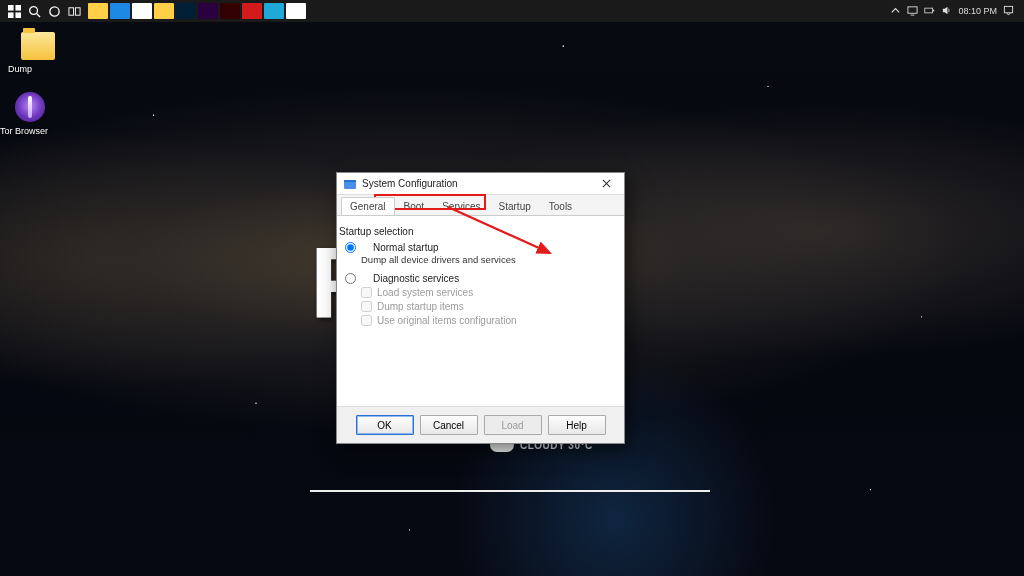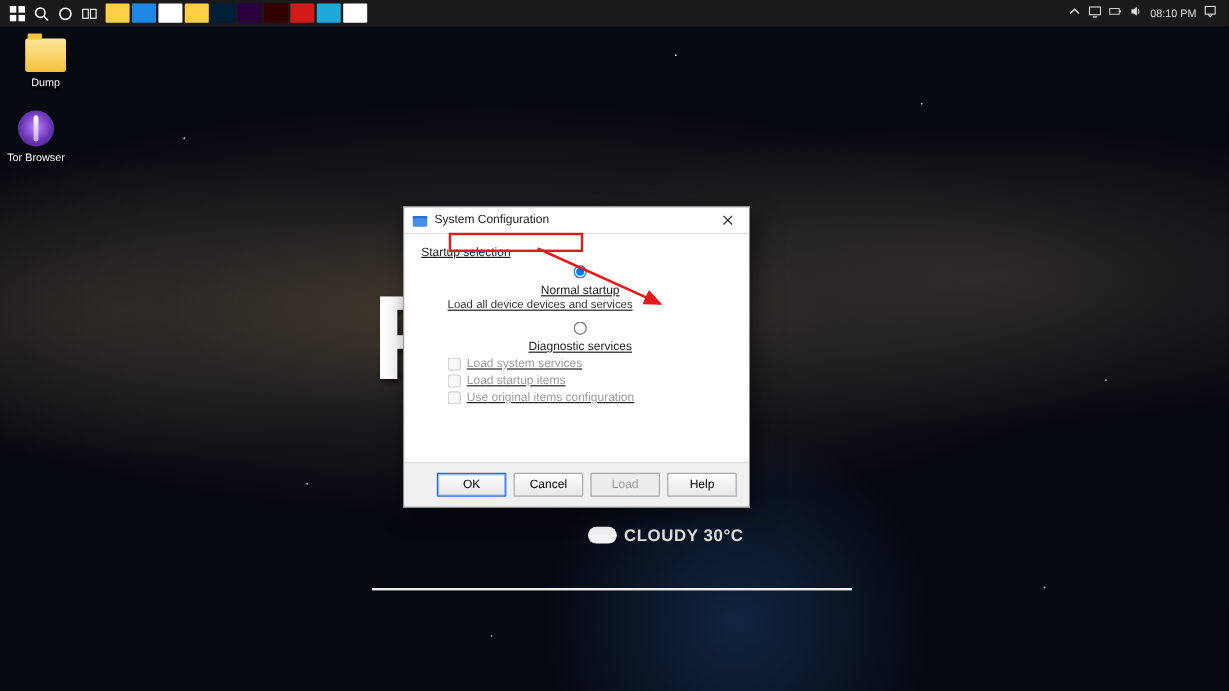--- a/index.html
+++ b/index.html
@@ -18,60 +18,60 @@
 .desktop::before,.desktop::after{content:"";position:absolute;inset:0;background-image:
   radial-gradient(1px 1px at 15% 20%,#fff,transparent),
   radial-gradient(1px 1px at 75% 15%,#ccc,transparent),
   radial-gradient(1px 1px at 55% 8%,#fff,transparent),
   radial-gradient(1px 1px at 90% 55%,#aaa,transparent),
   radial-gradient(1px 1px at 25% 70%,#ddd,transparent),
   radial-gradient(1px 1px at 40% 92%,#bbb,transparent),
   radial-gradient(1px 1px at 85% 85%,#fff,transparent);
   pointer-events:none;}
 .horizon{position:absolute;left:310px;top:490px;width:400px;height:0;border-top:2px solid #eee;}
-.weather{position:absolute;left:490px;top:438px;display:flex;gap:6px;align-items:center;color:#e0e0e0;font-size:14px;font-weight:600;letter-spacing:.5px;}
+.weather{position:absolute;left:490px;top:438px;display:flex;gap:6px;align-items:center;color:#e0e0e0;font-size:10px;font-weight:600;letter-spacing:.5px;}
 .weather::before{content:"";display:block;width:24px;height:14px;border-radius:7px;background:#f6f6f6;}
 .big-letter{position:absolute;left:310px;top:225px;font-size:100px;font-weight:900;color:#fff;font-family:Arial,sans-serif;letter-spacing:-8px;text-shadow:2px 2px 4px rgba(0,0,0,.6);}
 
 
 .taskbar{position:absolute;top:0;left:0;right:0;height:22px;background:#1a1a1a;display:flex;align-items:center;padding:0 4px;color:#ddd;font-size:10px;}
 .tb-ico{width:20px;height:22px;display:flex;align-items:center;justify-content:center;cursor:pointer;}
 .tb-ico svg{width:13px;height:13px;fill:#fff;}
 .task-apps{display:flex;gap:2px;margin-left:4px;}
 .app-tile{width:20px;height:16px;border-radius:1px;}
 .tray{margin-left:auto;display:flex;align-items:center;gap:6px;padding-right:6px;}
 .tray svg{width:11px;height:11px;fill:#ddd;}
 .clock{font-size:9px;}
 
 
-.dicon{position:absolute;width:60px;text-align:center;color:#fff;font-size:9px;text-shadow:0 1px 2px #000;}
+.dicon{position:absolute;width:60px;text-align:left;color:#fff;font-size:9px;text-shadow:0 1px 2px #000;}
 .dicon .graphic{width:34px;height:28px;margin:0 auto 4px;}
 .folder{background:linear-gradient(#fde79a,#f5c23d);border-radius:2px;position:relative;}
 .folder::before{content:"";position:absolute;top:-4px;left:2px;width:12px;height:5px;background:#f5c23d;border-radius:1px 1px 0 0;}
 .tor{width:30px;height:30px;border-radius:50%;background:radial-gradient(circle at 50% 45%,#bb86fc 0%,#6a35b8 55%,#4a1f8a 100%);margin:0 auto 4px;position:relative;}
 .tor::after{content:"";position:absolute;left:50%;top:12%;width:4px;height:76%;background:linear-gradient(#fff,#c8a6ff);transform:translateX(-50%);border-radius:2px;}
 
 
 .dialog{position:absolute;left:336px;top:172px;width:289px;background:#fff;border:1px solid #888;box-shadow:4px 6px 18px rgba(0,0,0,.55);font-size:10px;color:#222;}
 .titlebar{height:22px;background:#fff;display:flex;align-items:center;padding:0 4px 0 6px;border-bottom:1px solid #ddd;}
 .titlebar .wicon{width:14px;height:14px;margin-right:5px;}
 .titlebar .title{flex:1;font-size:10px;}
 .closex{width:28px;height:18px;display:flex;align-items:center;justify-content:center;cursor:pointer;}
 .closex svg{width:9px;height:9px;stroke:#333;stroke-width:1.2;fill:none;}
 .tabs{display:flex;background:#f4f4f4;border-bottom:1px solid #ccc;padding:2px 4px 0;}
 .tab{padding:3px 8px;font-size:10px;border:1px solid transparent;border-bottom:none;cursor:pointer;position:relative;color:#444;}
 .tab.active{background:#fff;border-color:#ccc;border-radius:2px 2px 0 0;z-index:2;}
-.body{padding:10px 14px 6px;background:#fff;min-height:190px;text-decoration:underline;}
+.body{padding:10px 2px 6px;background:#fff;min-height:190px;}
 .group-title{font-size:10px;margin-bottom:5px;color:#222;}
-.radio-row{display:flex;align-items:center;gap:5px;margin:2px 0 1px 6px;flex-direction:column;}
+.radio-row{display:flex;align-items:center;gap:17px;margin:2px 0 1px 6px;}
 .radio-row input{width:11px;height:11px;}
 .subtext{margin:0 0 8px 22px;font-size:9.5px;color:#333;}
 .chk-row{display:flex;gap:5px;margin:3px 0 3px 22px;color:#9c9c9c;}
 .chk-row input{width:11px;height:11px;}
-.btnbar{display:flex;justify-content:flex-end;gap:6px;padding:8px 10px;background:#f0f0f0;border-top:1px solid #ddd;}
+.btnbar{display:flex;justify-content:center;gap:6px;padding:8px 10px;background:#f0f0f0;border-top:1px solid #ddd;}
 .btn{min-width:58px;height:20px;border:1px solid #a9a9a9;background:linear-gradient(#fdfdfd,#e8e8e8);font-size:10px;cursor:pointer;border-radius:1px;}
 .btn.primary{border:1px solid #2a6fd6;box-shadow:inset 0 0 0 1px #8fb8f0;}
 .btn.disabled{color:#9a9a9a;background:#ececec;}
 
 
 .annot-box{position:absolute;border:2px solid #e21b1b;pointer-events:none;}
 .annot-arrow{position:absolute;pointer-events:none;}
 </style>
 </head>
 <body>
@@ -161,41 +161,48 @@
         <rect x="1" y="3" width="12" height="2" fill="#2a6fd6"></rect>
       </svg>
     <span class="title">System Configuration</span>
     <div class="closex">
         <svg viewBox="0 0 10 10">
           <line x1="1" y1="1" x2="9" y2="9"></line>
           <line x1="9" y1="1" x2="1" y2="9"></line>
         </svg>
       </div>
   </div>
+  <div class="tabs" id="tabs">
+      <div class="tab active">General</div>
+      <div class="tab">Boot</div>
+      <div class="tab">Services</div>
+      <div class="tab">Startup</div>
+      <div class="tab">Tools</div>
+    </div>
   <div class="body">
     <div class="group-title">Startup selection</div>
 
     <label class="radio-row">
       <input type="radio" name="ss" checked="" style="">
       <span>Normal startup</span>
     </label>
-    <div class="subtext">Load all device devices and services</div>
+    <div class="subtext">Dump all device drivers and services</div>
 
     <label class="radio-row">
       <input type="radio" name="ss" style="">
       <span>Diagnostic services</span>
     </label>
 
     <label class="chk-row">
       <input type="checkbox" disabled="" style="">
       <span>Load system services</span>
     </label>
     <label class="chk-row">
       <input type="checkbox" disabled="" style="">
-      <span>Load startup items</span>
+      <span>Dump startup items</span>
     </label>
     <label class="chk-row">
       <input type="checkbox" disabled="" style="">
       <span>Use original items configuration</span>
     </label>
   </div>
   <div class="btnbar">
     <button class="btn primary">OK</button>
     <button class="btn">Cancel</button>
     <button class="btn disabled">Load</button>

